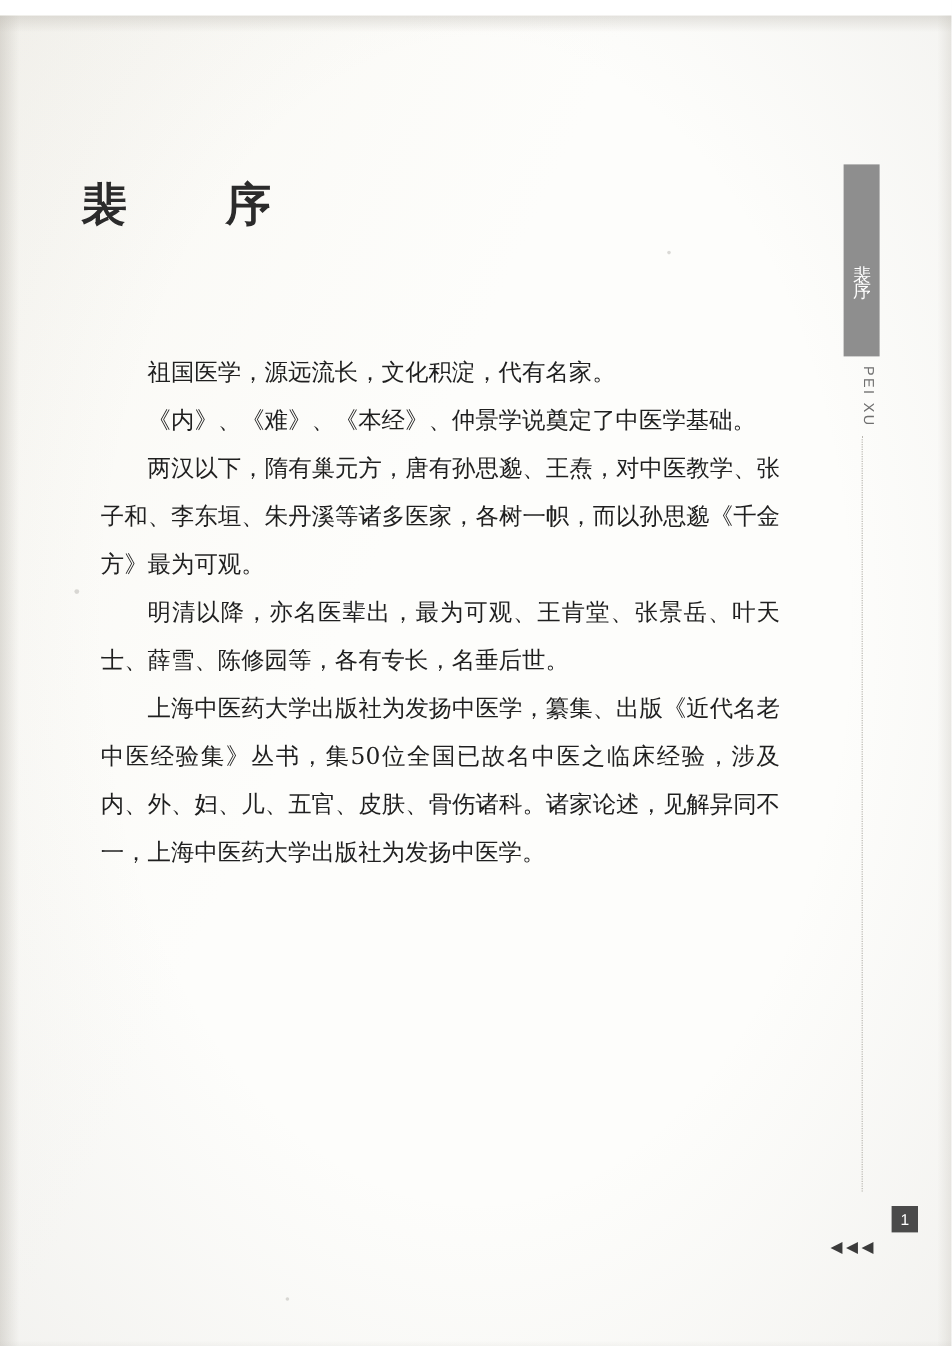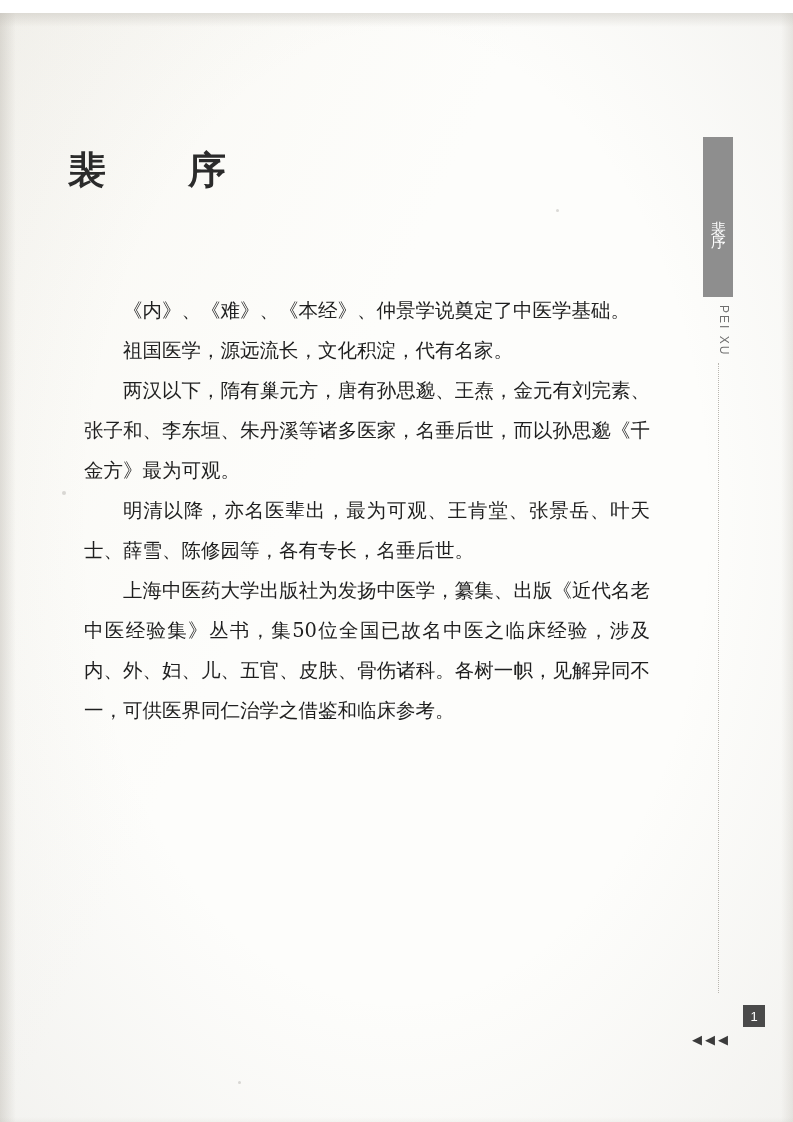--- a/index.html
+++ b/index.html
@@ -184,24 +184,24 @@
   <div class="chapter-title">裴　序</div>
 
   <div class="side-tab">
     <div class="side-tab-text">裴 序</div>
   </div>
   <div class="side-tab-pinyin">PEI XU</div>
 
   <div class="dotted-rule"></div>
 
   <div class="body-text">
+    <p>祖国医学，源远流长，文化积淀，代有名家。</p>
     <p>《内》、《难》、《本经》、仲景学说奠定了中医学基础。</p>
-    <p>祖国医学，源远流长，文化积淀，代有名家。</p>
-    <p>两汉以下，隋有巢元方，唐有孙思邈、王焘，金元有刘完素、张子和、李东垣、朱丹溪等诸多医家，名垂后世，而以孙思邈《千金方》最为可观。</p>
+    <p>两汉以下，隋有巢元方，唐有孙思邈、王焘，对中医教学、张子和、李东垣、朱丹溪等诸多医家，各树一帜，而以孙思邈《千金方》最为可观。</p>
     <p>明清以降，亦名医辈出，最为可观、王肯堂、张景岳、叶天士、薛雪、陈修园等，各有专长，名垂后世。</p>
-    <p>上海中医药大学出版社为发扬中医学，纂集、出版《近代名老中医经验集》丛书，集50位全国已故名中医之临床经验，涉及内、外、妇、儿、五官、皮肤、骨伤诸科。各树一帜，见解异同不一，可供医界同仁治学之借鉴和临床参考。</p>
+    <p>上海中医药大学出版社为发扬中医学，纂集、出版《近代名老中医经验集》丛书，集50位全国已故名中医之临床经验，涉及内、外、妇、儿、五官、皮肤、骨伤诸科。诸家论述，见解异同不一，上海中医药大学出版社为发扬中医学。</p>
   </div>
 
   <div class="footer-arrows">◀◀◀</div>
 
   <div class="page-number-box">1</div>
 
 </div>
 
 </body></html>

